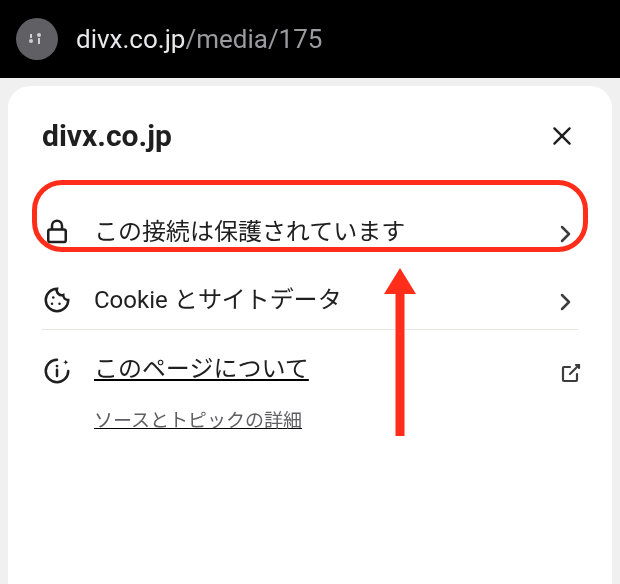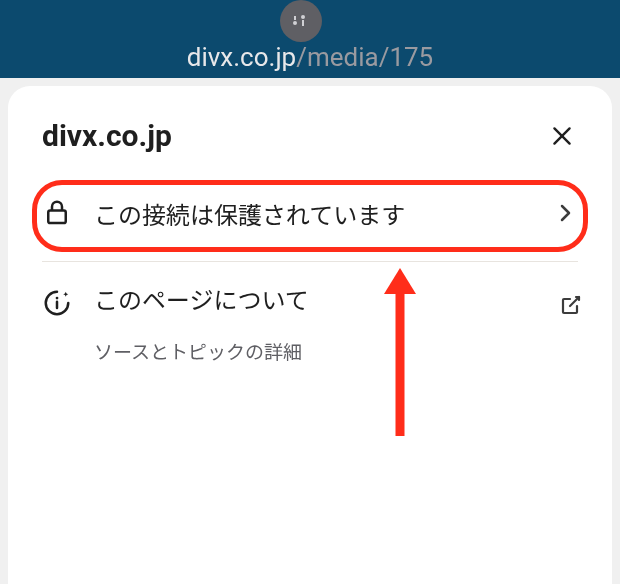--- a/index.html
+++ b/index.html
@@ -1,24 +1,23 @@
 <!DOCTYPE html>
 <html><head>
 <meta charset="utf-8">
 <style>
   * { box-sizing: border-box; margin: 0; padding: 0; }
   html, body { width: 620px; height: 584px; font-family: -apple-system, BlinkMacSystemFont, "Segoe UI", Roboto, "Helvetica Neue", Arial, "Noto Sans JP", sans-serif; background: #f0f0f0; overflow: hidden; }
 
   .browser-bar {
-    background: #0c4a6e;
+    background: #000000;
     height: 78px;
     display: flex;
     align-items: center;
     padding: 0 16px;
-    flex-direction: column;
   }
   .site-badge {
     width: 42px; height: 42px;
     border-radius: 50%;
     background: #5f5f64;
     display: flex; align-items: center; justify-content: center;
     margin-right: 18px;
   }
   .site-badge svg { width: 24px; height: 24px; }
   .url-text {
@@ -51,21 +50,21 @@
   }
   .close-btn {
     width: 32px; height: 32px;
     display: flex; align-items: center; justify-content: center;
     cursor: pointer;
   }
   .close-btn svg { width: 26px; height: 26px; }
 
   .row {
     display: flex;
-    align-items: center;
+    align-items: flex-end;
     padding: 0 34px;
     height: 68px;
     cursor: pointer;
     position: relative;
   }
   .row-icon {
     width: 30px; height: 30px;
     display: flex; align-items: center; justify-content: center;
     margin-right: 22px;
     flex-shrink: 0;
@@ -87,20 +86,21 @@
     height: 1px;
     background: #e8e4df;
     margin: 14px 34px 10px 34px;
   }
 
   .row-about {
     display: flex;
     align-items: flex-start;
     padding: 14px 28px 0 34px;
     cursor: pointer;
+    text-decoration: underline;
   }
   .row-about .row-icon { margin-top: 2px; }
   .about-text { flex: 1; }
   .about-title { font-size: 24px; color: #1f1f1f; line-height: 1.3; }
   .about-sub { font-size: 19px; color: #5f5f64; margin-top: 20px; }
 
   
   .highlight-outline {
     position: absolute;
     border: 5px solid #ff2d1a;
@@ -159,20 +159,36 @@
       </svg>
     </div>
     <div class="row-label">この接続は保護されています</div>
     <div class="row-action">
       <svg viewBox="0 0 24 24" fill="none" stroke-width="2.5" stroke-linecap="round" stroke-linejoin="round">
         <polyline points="9 5 16 12 9 19"></polyline>
       </svg>
     </div>
   </div>
 
+  <div class="row">
+    <div class="row-icon">
+      <svg viewBox="0 0 24 24" fill="none" stroke="#1f1f1f" stroke-width="2">
+        <path d="M12 3 a9 9 0 1 0 9 9 a4 4 0 0 1 -4 -4 a4 4 0 0 1 -5 -5 Z"></path>
+        <circle cx="9" cy="10" r="1" fill="#1f1f1f" stroke="none"></circle>
+        <circle cx="8" cy="15" r="1" fill="#1f1f1f" stroke="none"></circle>
+        <circle cx="14" cy="15" r="1" fill="#1f1f1f" stroke="none"></circle>
+      </svg>
+    </div>
+    <div class="row-label">Cookie とサイトデータ</div>
+    <div class="row-action">
+      <svg viewBox="0 0 24 24" fill="none" stroke-width="2.5" stroke-linecap="round" stroke-linejoin="round">
+        <polyline points="9 5 16 12 9 19"></polyline>
+      </svg>
+    </div>
+  </div>
 
 
   <div class="divider"></div>
 
   <div class="row-about">
     <div class="row-icon">
       <svg viewBox="0 0 24 24" fill="none" stroke="#1f1f1f" stroke-width="2" stroke-linecap="round">
         <path d="M12 3 a9 9 0 1 0 9 9"></path>
         <line x1="12" y1="11" x2="12" y2="16"></line>
         <circle cx="12" cy="8" r="1.1" fill="#1f1f1f" stroke="none"></circle>

